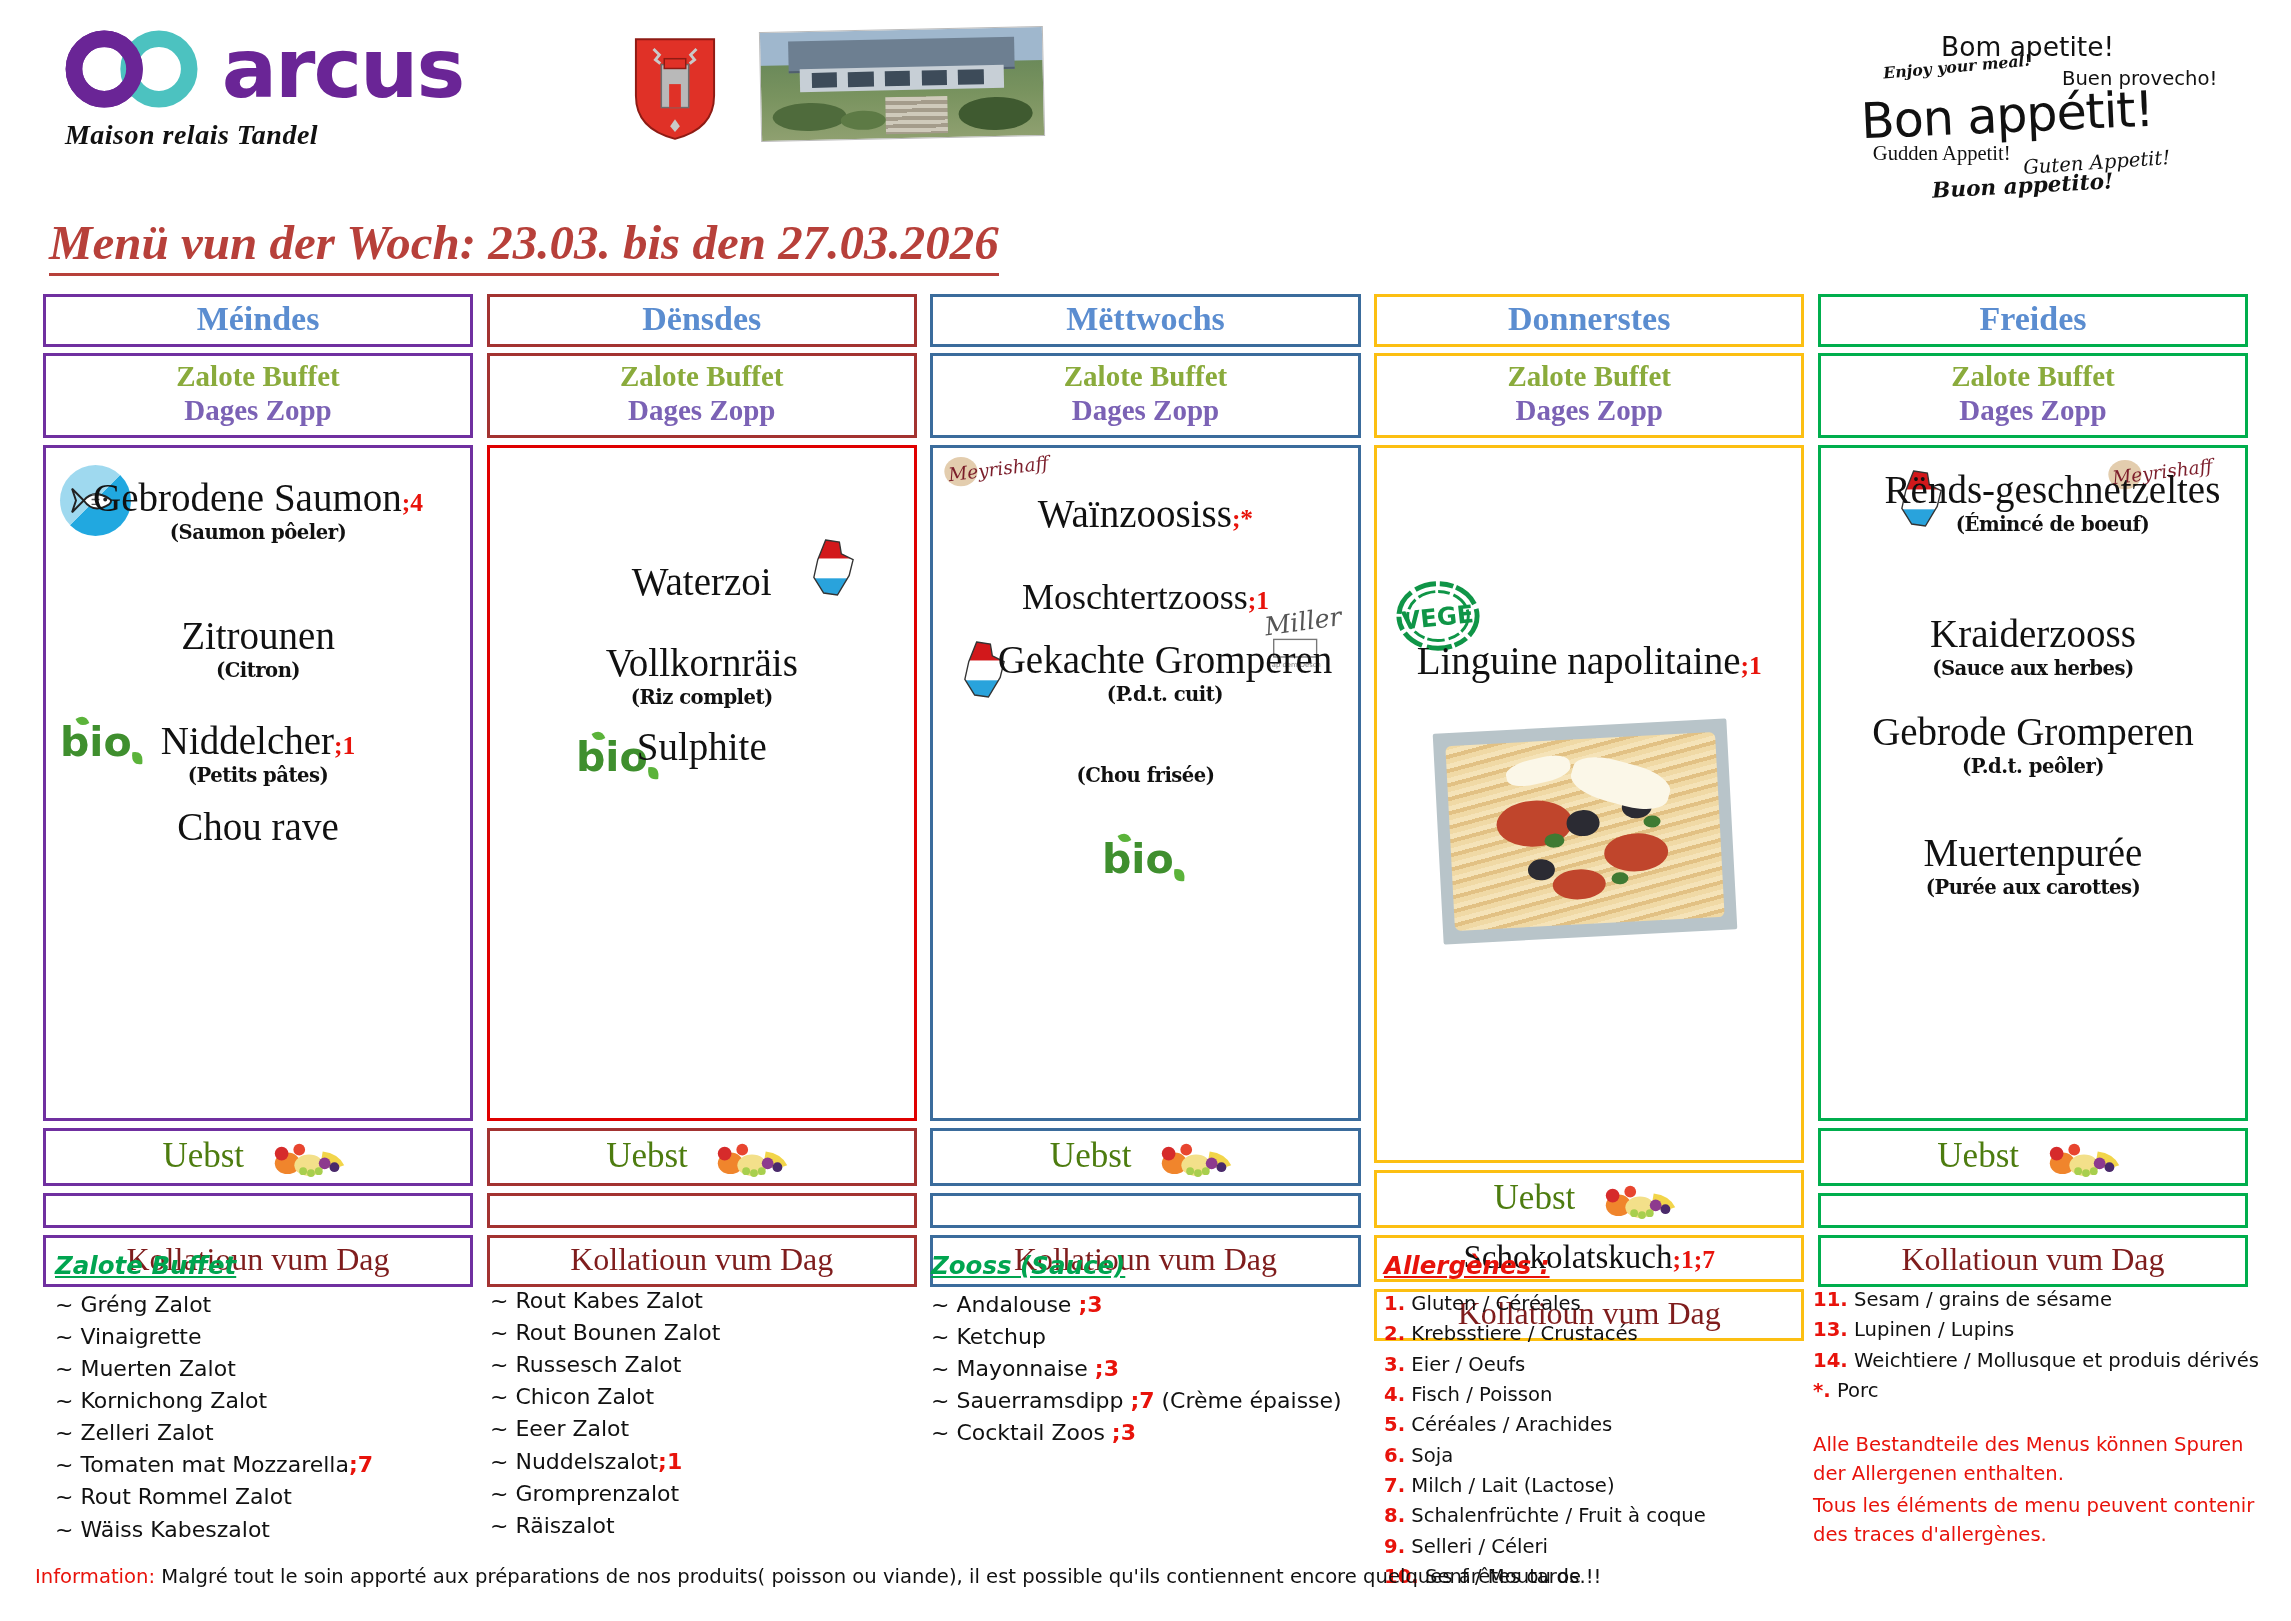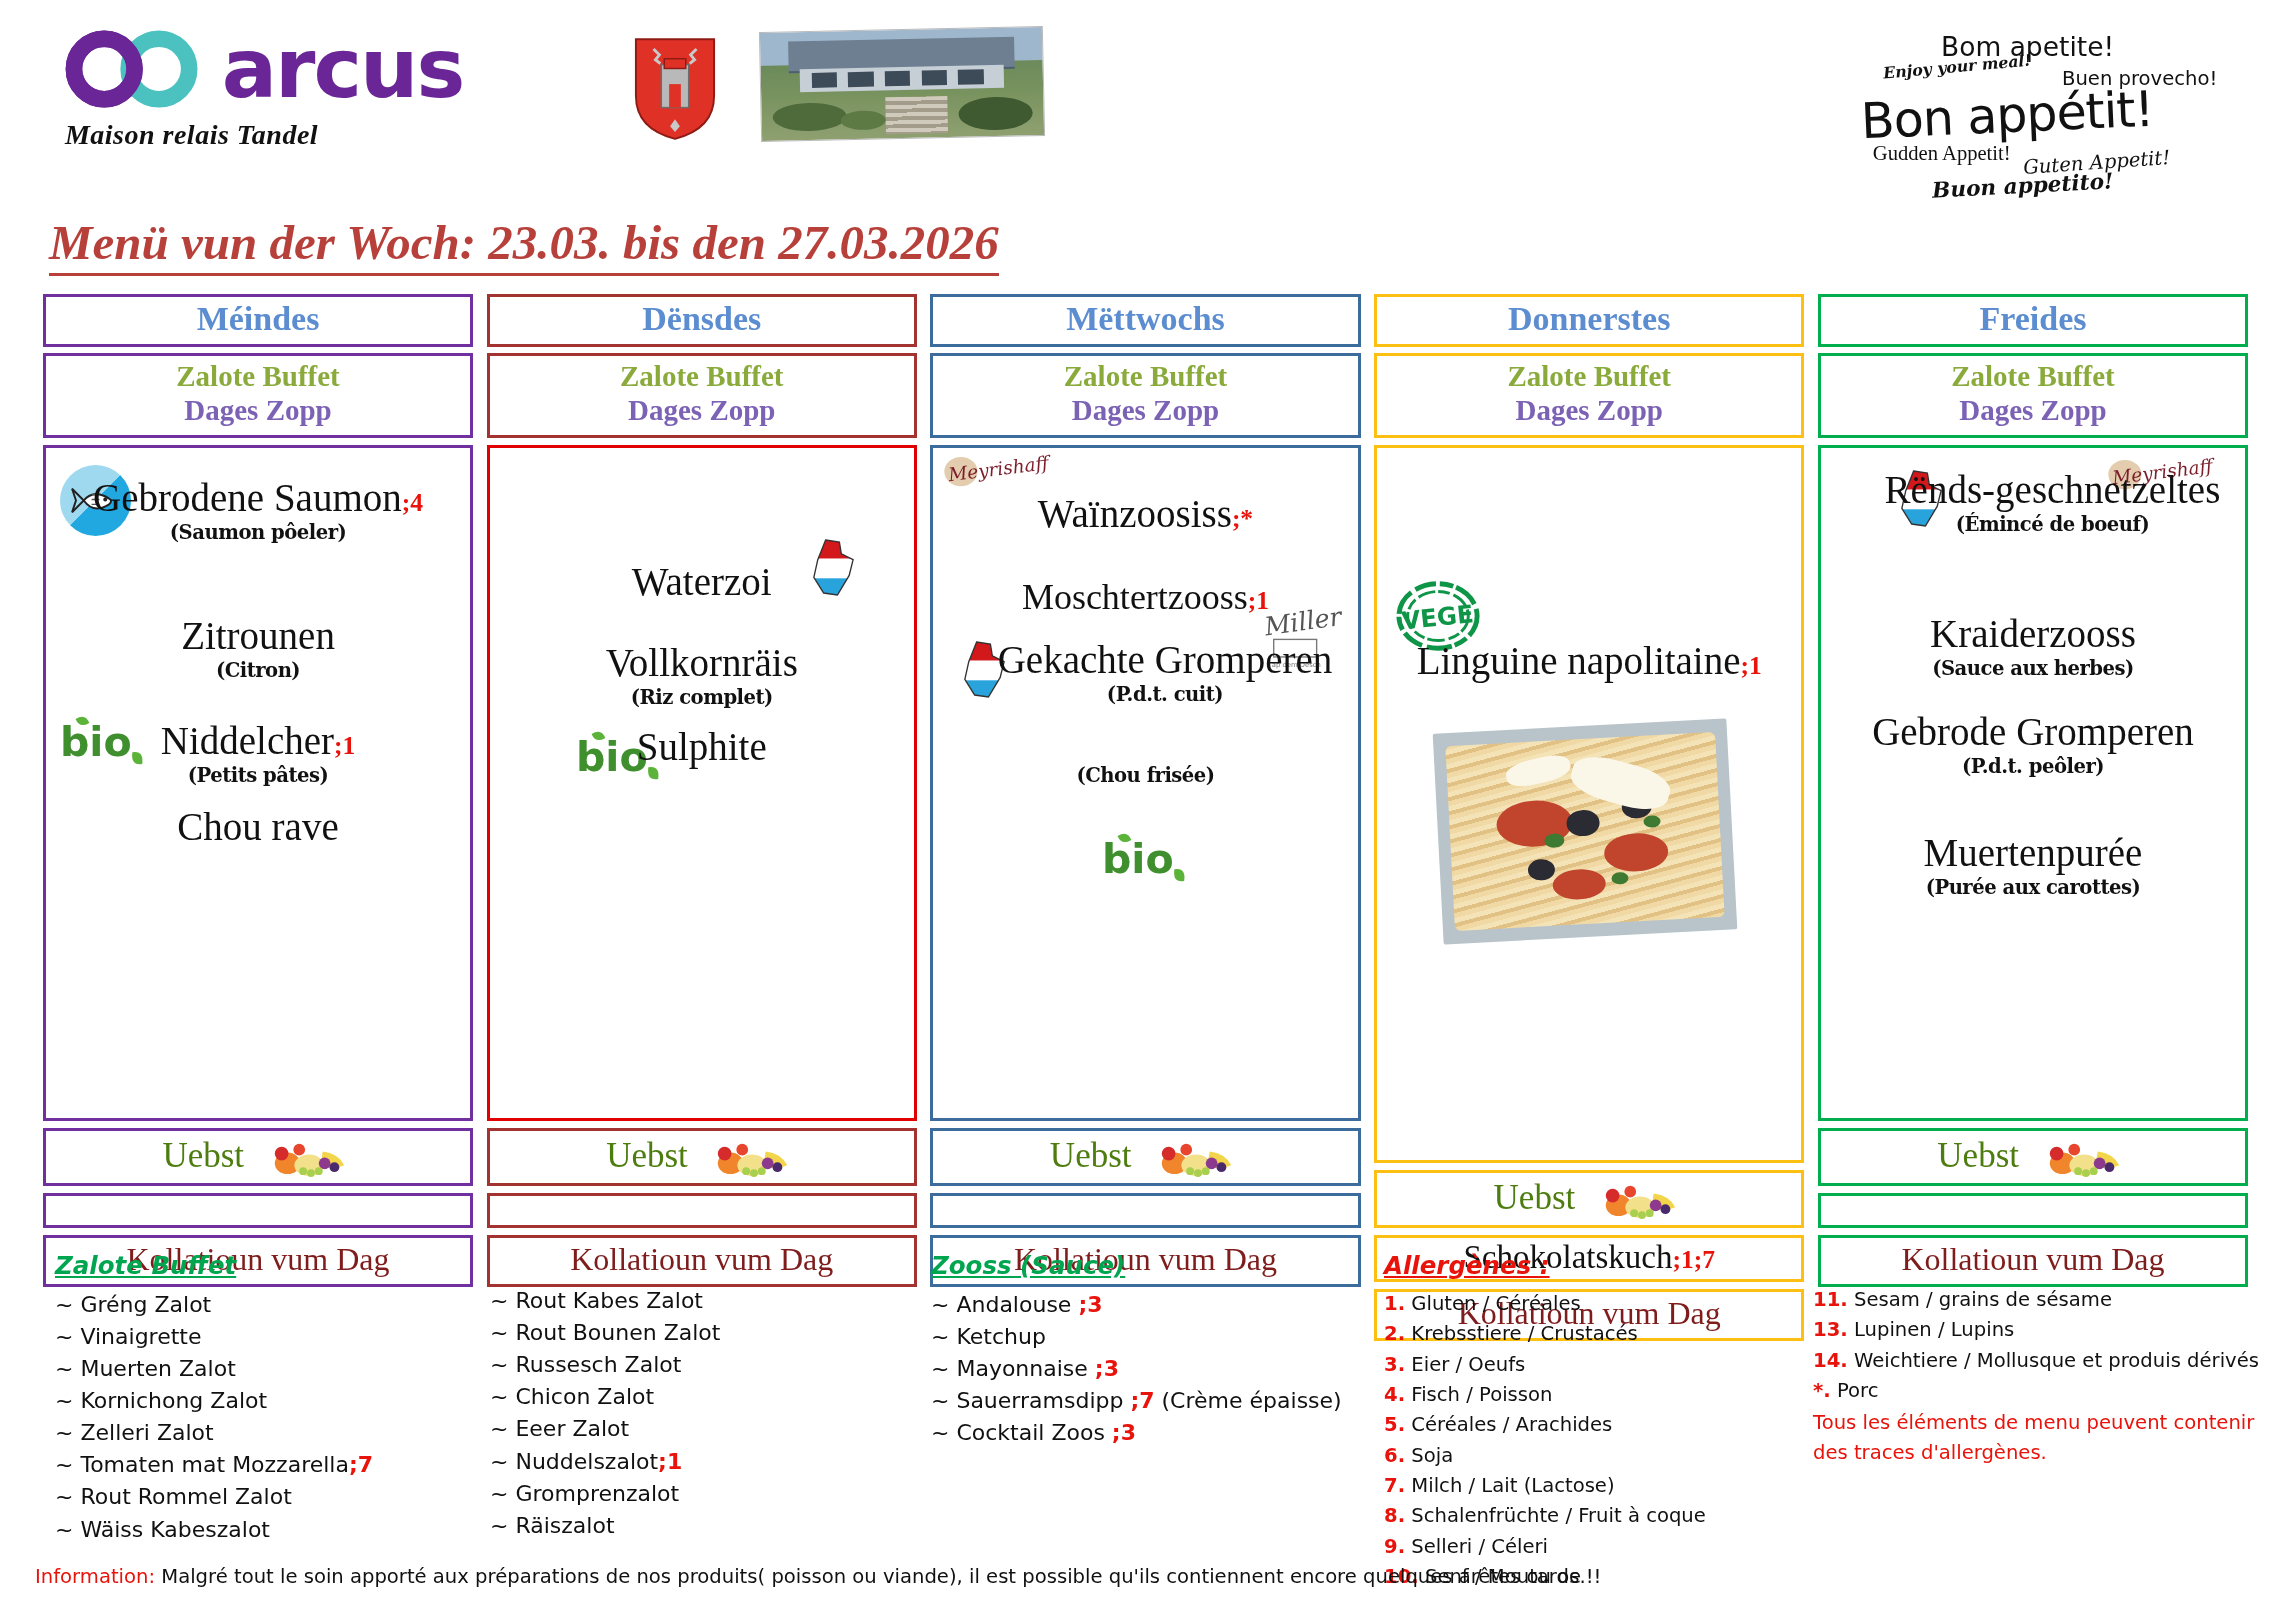--- a/index.html
+++ b/index.html
@@ -593,20 +593,21 @@
     <div class="a-item"><span class="idx">8.</span> <span>Schalenfrüchte / Fruit à coque</span></div>
     <div class="a-item"><span class="idx">9.</span> <span>Selleri / Céleri</span></div>
     <div class="a-item"><span class="idx">10.</span> <span>Senf / Moutarde</span></div>
   </div>
 
   <div class="bcol" style="left:1813px;width:451px;padding-top:34px">
     <div class="a-item"><span class="idx">11.</span> <span>Sesam / grains de sésame</span></div>
     <div class="a-item"><span class="idx">13.</span> <span>Lupinen / Lupins</span></div>
     <div class="a-item"><span class="idx">14.</span> <span>Weichtiere / Mollusque et produis dérivés</span></div>
     <div class="a-item"><span class="idx">*.</span> <span>Porc</span></div>
+    <div class="warn">Alle Bestandteile des Menus können Spuren der Allergenen enthalten.</div>
     <div class="warn" style="margin-top:2px">Tous les éléments de menu peuvent contenir des traces d'allergènes.</div>
   </div>
 </div>
 
 <div class="info-line">
   <span class="lbl">Information:</span><span>  Malgré tout le soin apporté aux  préparations de nos produits( poisson ou viande), il est possible qu'ils contiennent encore quelques arêtes ou os.!!</span>
 </div>
 
 
 </body></html>

